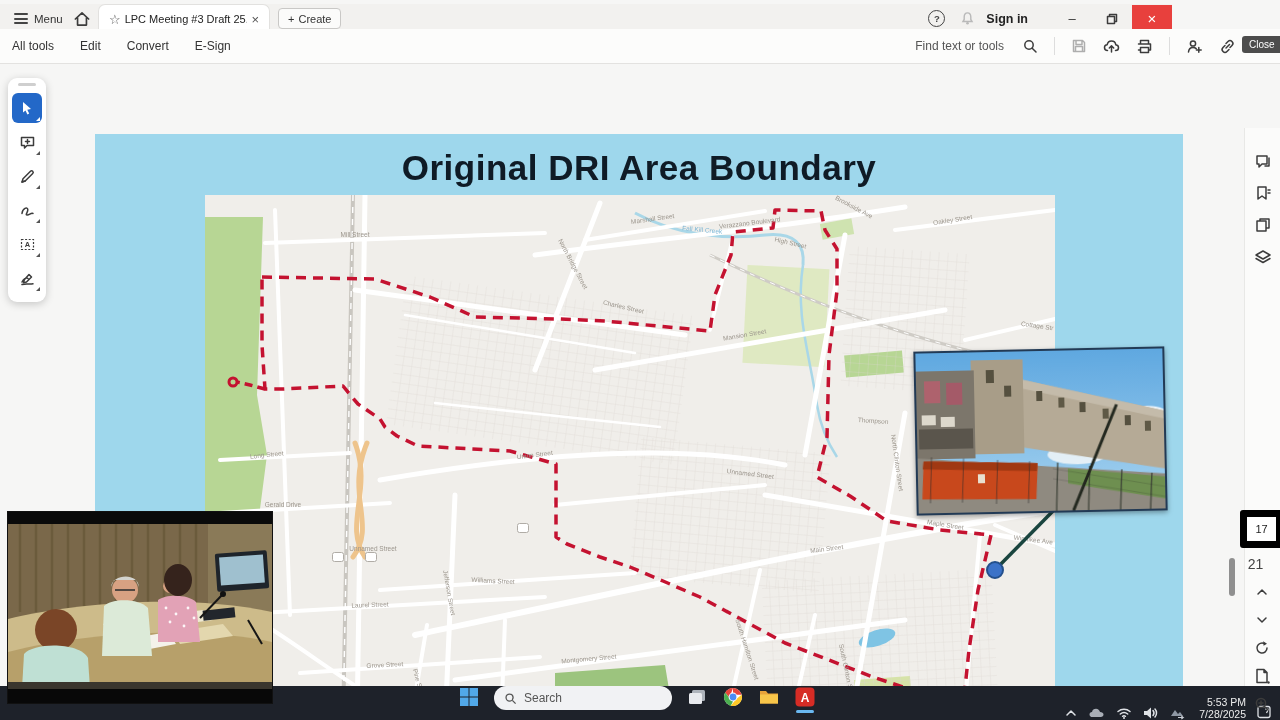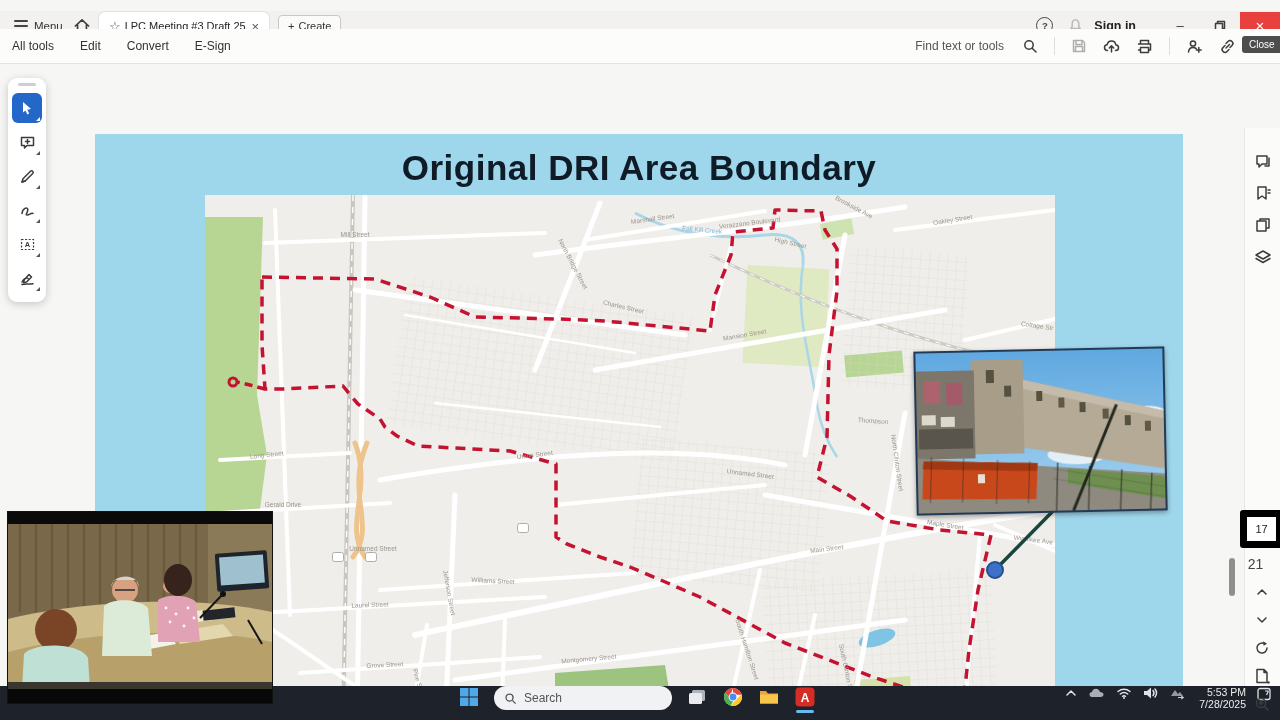--- a/index.html
+++ b/index.html
@@ -1,19 +1,19 @@
 <!DOCTYPE html>
 <html><head>
 <meta charset="utf-8">
 <style>
   html,body{margin:0;padding:0;background:#000;}
   #screen{position:relative;width:1280px;height:720px;overflow:hidden;background:#f6f6f5;
     font-family:"Liberation Sans",sans-serif;user-select:none;}
   
-  .titlebar{position:absolute;left:0;top:11px;width:1280px;height:29px;background:#f2f1ef;}
+  .titlebar{position:absolute;left:0;top:4px;width:1172px;height:29px;background:#f2f1ef;}
   .menu-btn{position:absolute;left:14px;top:4px;height:21px;display:flex;align-items:center;gap:6px;color:#333;font-size:11.5px;cursor:default;}
   .hamb{display:inline-block;width:14px;}
   .hamb div{height:2px;background:#444;margin:2.5px 0;border-radius:1px;}
   .home-btn{position:absolute;left:72px;top:5px;width:22px;height:20px;}
   .doc-tab{position:absolute;left:98px;top:0;width:172px;height:29px;background:#fff;border:1px solid #e2e1df;border-bottom:none;border-radius:7px 7px 0 0;display:flex;align-items:center;box-sizing:border-box;padding:0 6px;}
   .tab-star{font-size:13px;color:#555;margin:0 4px 0 4px;}
   .tab-title{font-size:11px;color:#222;white-space:nowrap;overflow:hidden;flex:1;}
   .tab-close{font-size:13px;color:#555;padding:0 4px;}
   .create-btn{position:absolute;left:278px;top:4px;height:21px;padding:0 9px;border:1px solid #c9c8c6;border-radius:4px;background:#fbfbfa;font-size:11px;color:#333;display:flex;align-items:center;gap:4px;box-sizing:border-box;}
   .tb-right{position:absolute;right:0;top:0;height:29px;display:flex;align-items:center;}
@@ -54,21 +54,21 @@
   .weather{position:absolute;left:22px;top:729px;z-index:40;display:flex;align-items:center;gap:2px;}
   .sun{width:15px;height:15px;border-radius:50%;background:#e8933c;box-shadow:0 0 3px #e8933c;}
   .weather span{color:#e4e4e4;font-size:11px;}
   
   .taskbar{position:absolute;left:0;top:686px;width:1280px;height:34px;background:#1e222a;z-index:30;}
   .tb-center{position:absolute;left:458px;top:0;height:34px;display:flex;align-items:flex-start;gap:14px;}
   .search-pill{width:178px;height:24px;border-radius:12px;background:#f1f2f4;display:flex;align-items:center;padding:0 10px;gap:7px;box-sizing:border-box;}
   .search-pill span{font-size:12px;color:#555;}
   .task-ic{width:22px;height:22px;position:relative;}
   .run-bar{position:absolute;left:2px;bottom:-5px;width:18px;height:3px;border-radius:2px;background:#6ab8f0;}
-  .tray{position:absolute;right:8px;top:0;height:34px;display:flex;align-items:flex-start;gap:10px;}
+  .tray{position:absolute;right:8px;top:0;height:34px;display:flex;align-items:flex-end;gap:10px;}
   .clock{text-align:right;color:#ececec;font-size:10.5px;line-height:12px;margin-left:4px;}
   svg{display:block;}
   .ic-stroke{stroke:#3c3c3c;fill:none;stroke-width:1.5;stroke-linecap:round;stroke-linejoin:round;}
   .ic-light{stroke:#dfe2e6;fill:none;stroke-width:1.5;stroke-linecap:round;stroke-linejoin:round;}
 </style>
 </head>
 <body>
 
 <div id="screen">
 

